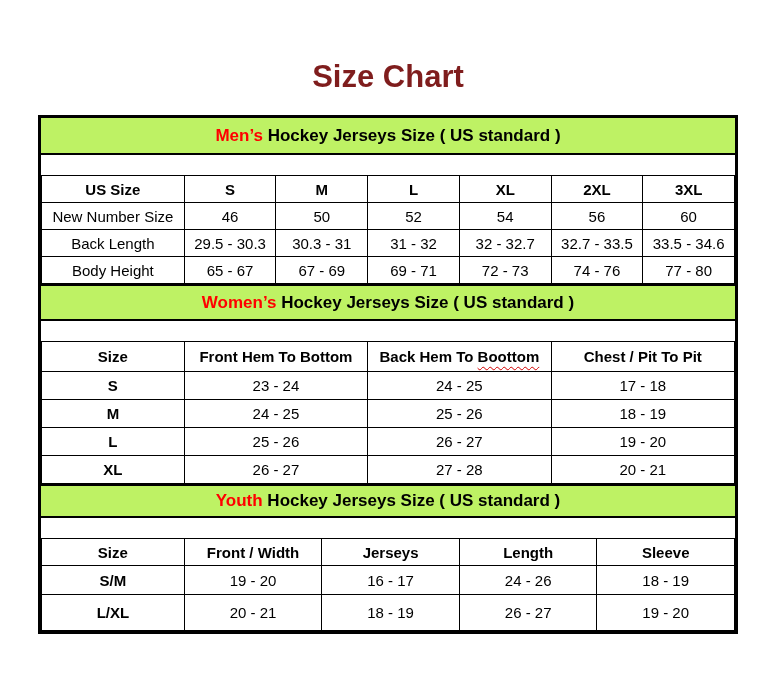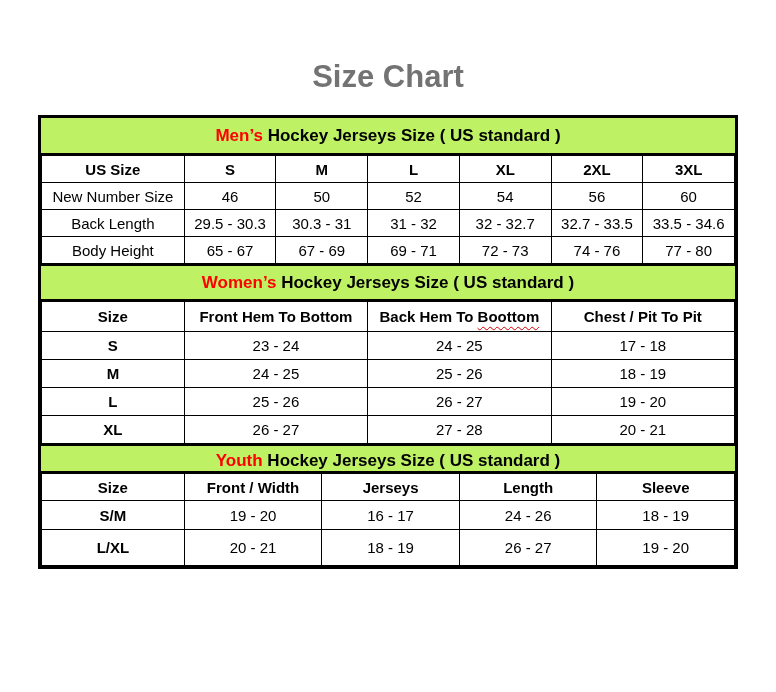--- a/index.html
+++ b/index.html
@@ -10,46 +10,47 @@
     font-family: "Liberation Sans", sans-serif;
     color: #000000;
   }
   .page { width: 776px; height: 692px; overflow: hidden; }
   h1.title {
     margin: 58px 0 19px 0;
     text-align: center;
     font-size: 31px;
     line-height: 38px;
     font-weight: bold;
-    color: #737373;
+    color: #7f1d1d;
     letter-spacing: 0px;
   }
   .chart {
     width: 700px;
     margin: 0 auto;
     border: 3px solid #000;
   }
   .band {
     background: #bef264;
     height: 37px;
     display: flex;
     align-items: center;
     justify-content: center;
     border-bottom: 2px solid #000;
     font-size: 17px;
     font-weight: bold;
     white-space: pre;
   }
   .band.mid { border-top: 2px solid #000; }
-  .band.youth { height: 29px; align-items: flex-end; }
+  .band.youth { height: 34px; }
   .band .accent { color: #FF0000; }
   table.grid {
     width: 100%;
     border-collapse: collapse;
     table-layout: fixed;
+    margin-top: 20px;
   }
   table.grid th, table.grid td {
     border: 1.5px solid #000;
     text-align: center;
     vertical-align: middle;
     font-size: 15px;
     padding: 0 2px;
     height: 27px;
     font-weight: normal;
   }

